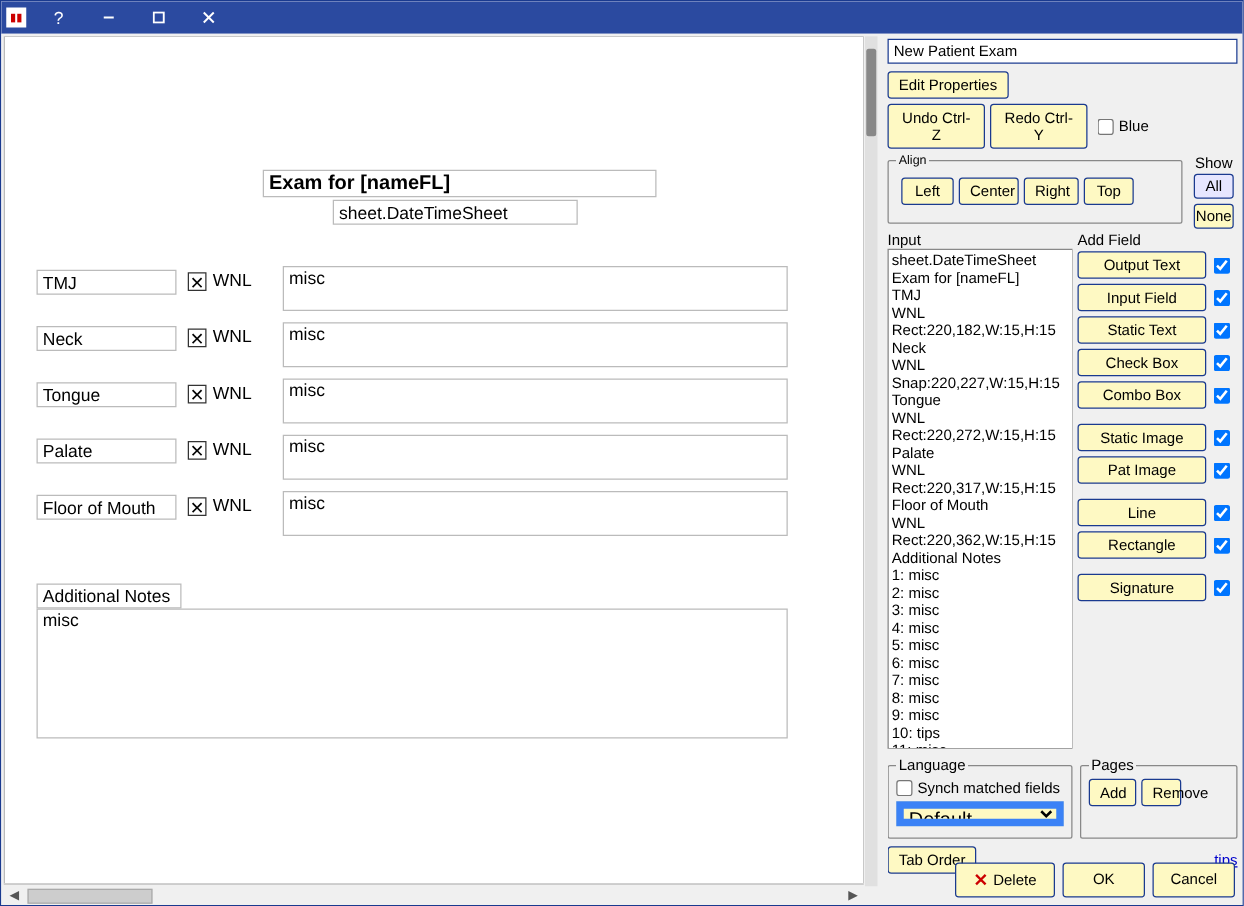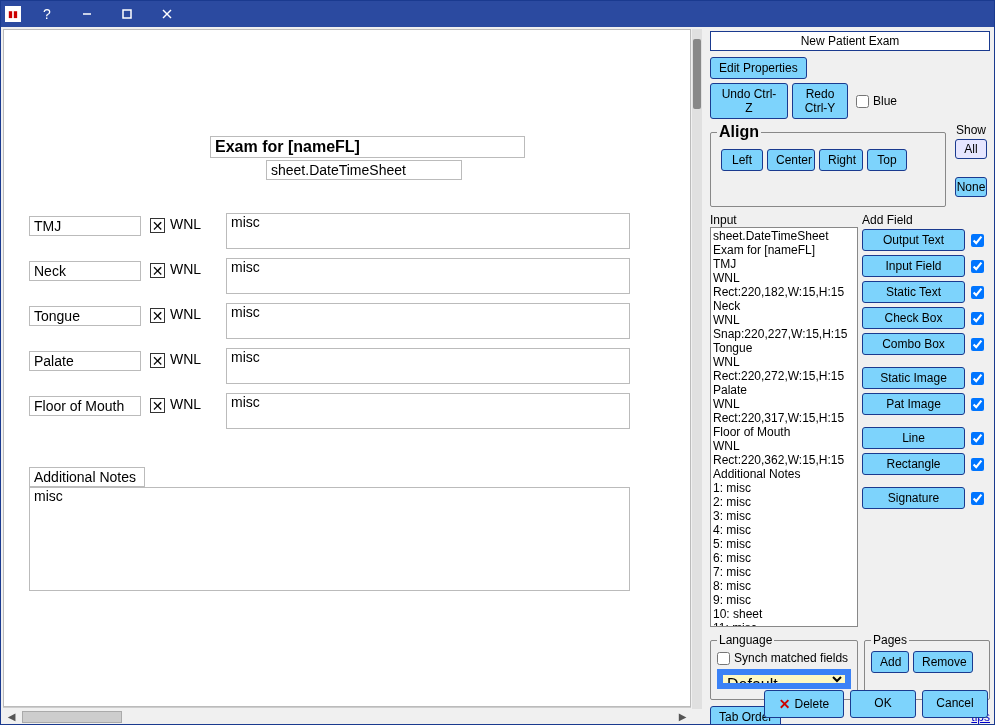--- a/index.html
+++ b/index.html
@@ -111,41 +111,40 @@
     width: 280px;
     height: 694px;
   }
   .sheetname {
     border: 1px solid #1a3a8f;
     background: #fff;
     padding: 2px 4px;
     font-size: 12px;
     height: 20px;
     margin-bottom: 6px;
-    text-align: center;
   }
   .btn {
     border: 1px solid #1a3a8f;
     border-radius: 3px;
-    background: #7dd3fc;
+    background: #fef9c3;
     padding: 3px 8px;
     font-size: 12px;
     cursor: pointer;
     display: inline-block;
     text-align: center;
   }
   .btn.selected { background: #e6e6ff; }
   .btn-row { display: flex; gap: 4px; margin-bottom: 4px; }
   fieldset.align {
     border: 1px solid #888;
     border-radius: 2px;
     margin: 0 0 6px 0;
     padding: 4px 6px 6px 6px;
   }
-  fieldset.align legend { font-size: 16px; padding: 0 2px; font-weight: bold; }
+  fieldset.align legend { font-size: 10px; padding: 0 2px; }
   .chk-label { display: inline-flex; align-items: center; gap: 4px; font-size: 12px; }
   .chk-label input { margin: 0; }
 
   .mid-row { display: flex; gap: 4px; }
 
   .fields-list {
     border: 1px solid #888;
     background: #fff;
     width: 148px; height: 400px;
     overflow: auto;
@@ -286,41 +285,41 @@
   </div>
 
   <div class="right-panel">
     <div class="sheetname">New Patient Exam</div>
 
     <div class="btn-row">
       <div class="btn">Edit Properties</div>
     </div>
     <div class="btn-row">
       <div class="btn" style="width:78px">Undo Ctrl-Z</div>
-      <div class="btn" style="width:56px">Redo Ctrl-Y</div>
+      <div class="btn" style="width:78px">Redo Ctrl-Y</div>
       <label class="chk-label" style="margin-left:4px">
         <input type="checkbox" style="">
         <span>Blue</span>
       </label>
     </div>
 
     <div style="display:flex; gap:6px;">
       <fieldset class="align" style="flex:1">
         <legend>Align</legend>
         <div class="btn-row" style="margin:4px">
           <div class="btn" style="width:42px">Left</div>
           <div class="btn" style="width:48px">Center</div>
           <div class="btn" style="width:44px">Right</div>
           <div class="btn" style="width:40px">Top</div>
         </div>
       </fieldset>
       <div style="width:38px; text-align:center;">
         <div>Show</div>
         <div class="btn selected" style="width:32px; margin:2px auto; padding:2px 0">All</div>
-        <div class="btn" style="width:32px; margin:16px auto; padding:2px 0">None</div>
+        <div class="btn" style="width:32px; margin:2px auto; padding:2px 0">None</div>
       </div>
     </div>
 
     <div class="mid-row">
       <div>
         <div class="hdr">Input</div>
         <div class="fields-list" id="fields-list">
             <div>sheet.DateTimeSheet</div>
             <div>Exam for [nameFL]</div>
             <div>TMJ</div>
@@ -341,21 +340,21 @@
             <div>Additional Notes</div>
             <div>1: misc</div>
             <div>2: misc</div>
             <div>3: misc</div>
             <div>4: misc</div>
             <div>5: misc</div>
             <div>6: misc</div>
             <div>7: misc</div>
             <div>8: misc</div>
             <div>9: misc</div>
-            <div>10: sheet</div>
+            <div>10: tips</div>
             <div>11: misc</div>
           </div>
       </div>
       <div class="addfield-col" id="addfield-col">
         <div class="col-title">Add Field</div>
       <div class="addfield-row">
             <div class="btn">Output Text</div>
             <input type="checkbox" checked="" style="">
           </div>
           <div class="addfield-row">
@@ -408,21 +407,21 @@
           <span>Synch matched fields</span>
         </label>
         <select class="lang-select">
           <option>Default</option>
         </select>
       </fieldset>
       <fieldset class="pages" style="flex:1">
         <legend>Pages</legend>
         <div class="btn-row" style="margin:0">
           <div class="btn" style="width:38px">Add</div>
-          <div class="btn" style="width:60px">Remove</div>
+          <div class="btn" style="width:32px">Remove</div>
         </div>
       </fieldset>
     </div>
 
     <div class="right-bottomrow">
       <div class="btn">Tab Order</div>
       <span class="link">tips</span>
     </div>
   </div>
 

